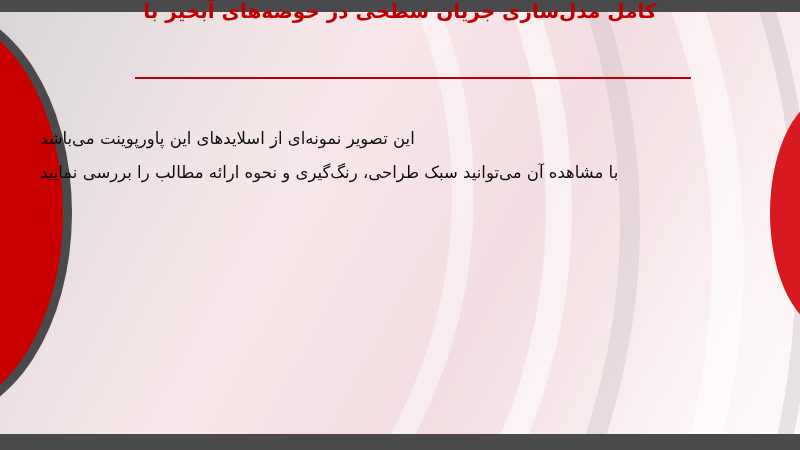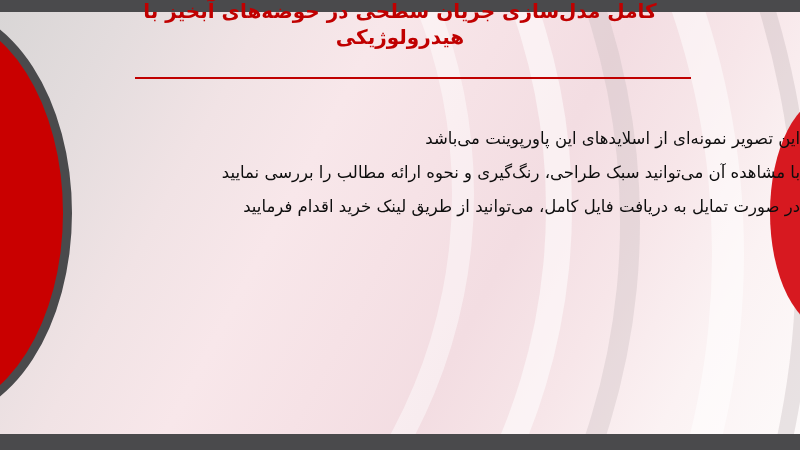--- a/index.html
+++ b/index.html
@@ -168,21 +168,21 @@
     border-top: 2px solid #c00000;
   }
 
   .body-block {
     position: absolute;
     top: 122px;
     left: 0;
     width: 800px;
     padding-left: 40px;
     box-sizing: border-box;
-    text-align: right;
+    text-align: left;
     color: #0d0d0d;
     font-size: 16.5px;
     line-height: 34px;
     direction: rtl;
   }
   .body-line { display: block; white-space: nowrap; }
 </style>
 </head>
 <body>
 
@@ -203,25 +203,23 @@
     </div>
   </div>
 
   <div class="right-circle"></div>
   <div class="left-ellipse"></div>
 
   <div class="content">
 
     <div class="title-block">
       <span class="title-line">کامل مدل‌سازی جریان سطحی در حوضه‌های آبخیز با</span>
-      <span class="title-line">هیدرولوژیکی</span>
     </div>
 
     <div class="title-rule"></div>
 
     <div class="body-block">
       <span class="body-line">این تصویر نمونه‌ای از اسلایدهای این پاورپوینت می‌باشد</span>
       <span class="body-line">با مشاهده آن می‌توانید سبک طراحی، رنگ‌گیری و نحوه ارائه مطالب را بررسی نمایید</span>
-      <span class="body-line">در صورت تمایل به دریافت فایل کامل، می‌توانید از طریق لینک خرید اقدام فرمایید</span>
     </div>
 
   </div>
 </div>
 
 </body></html>

